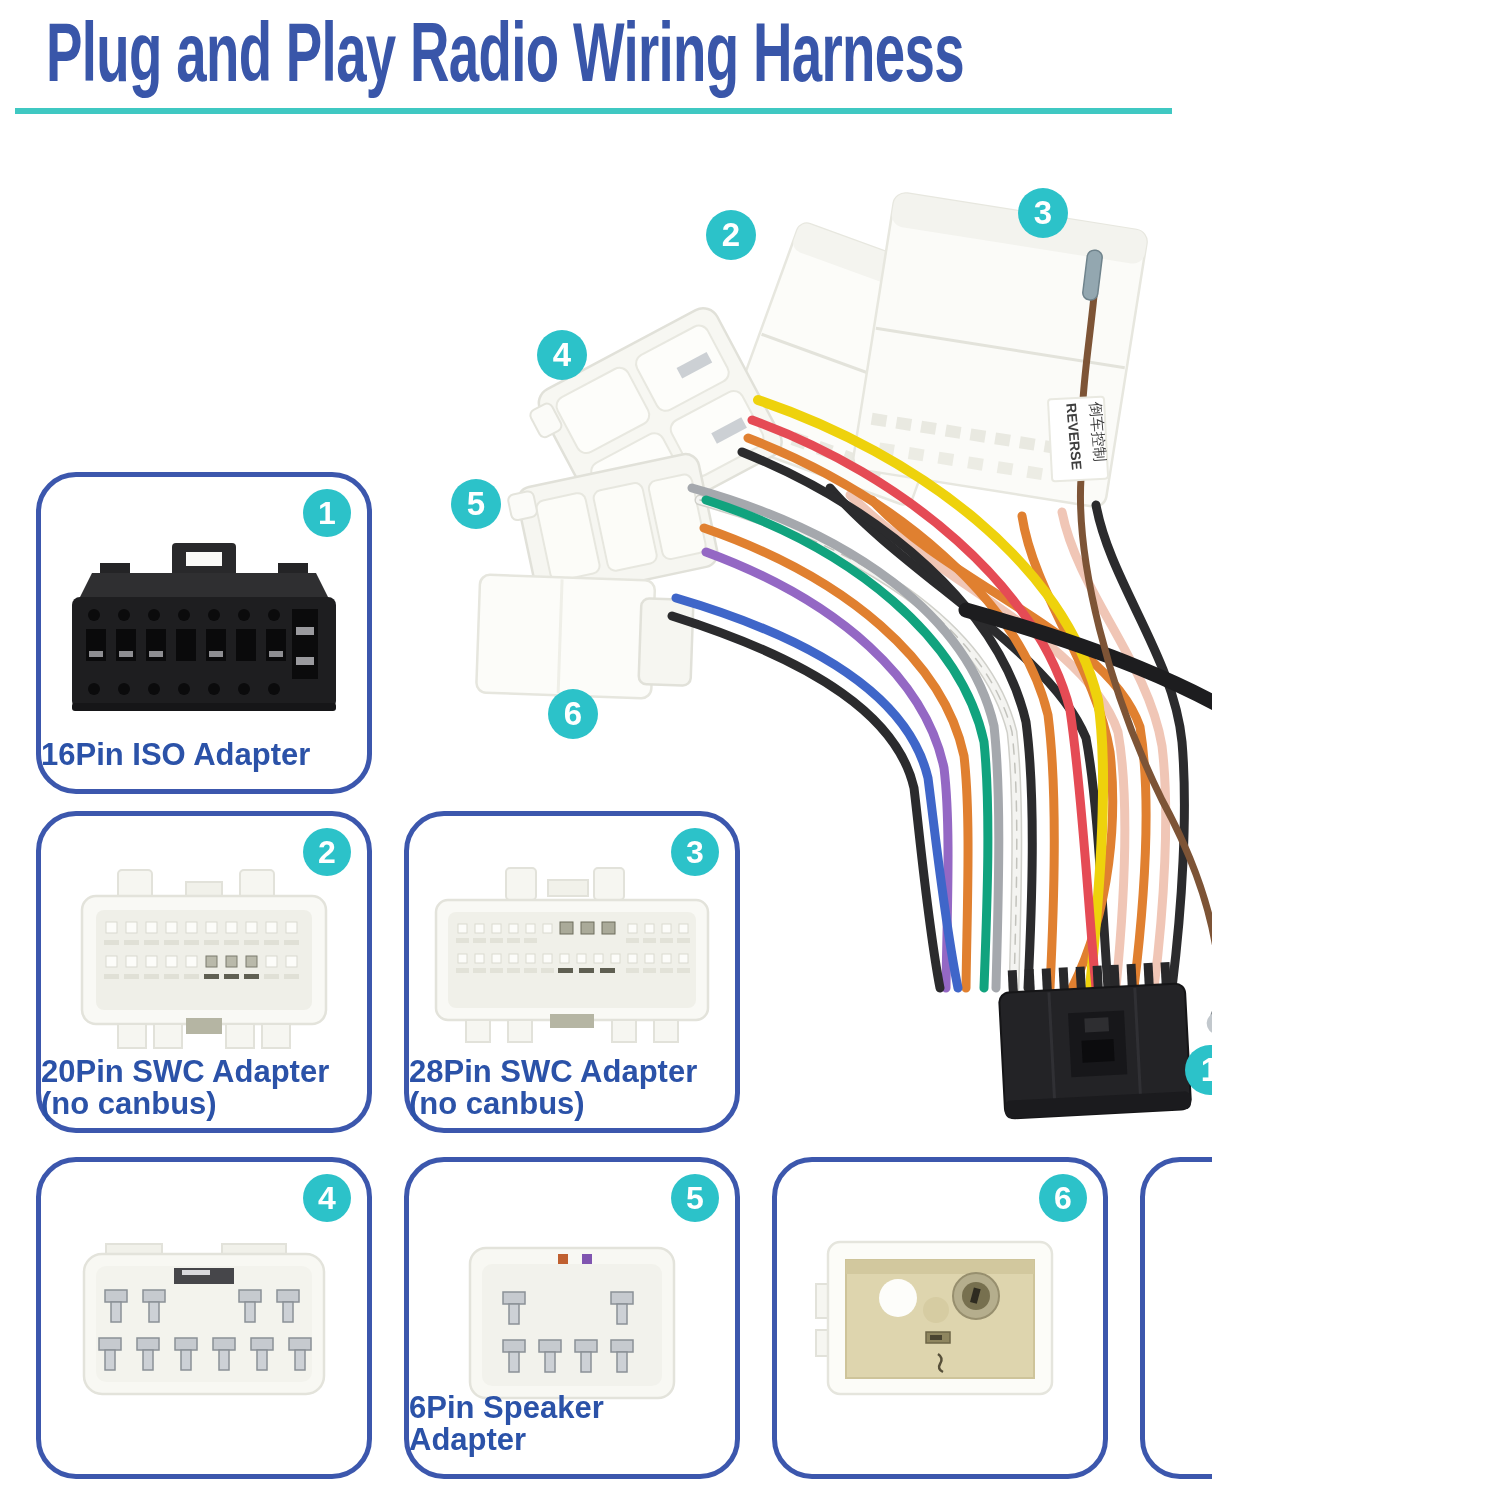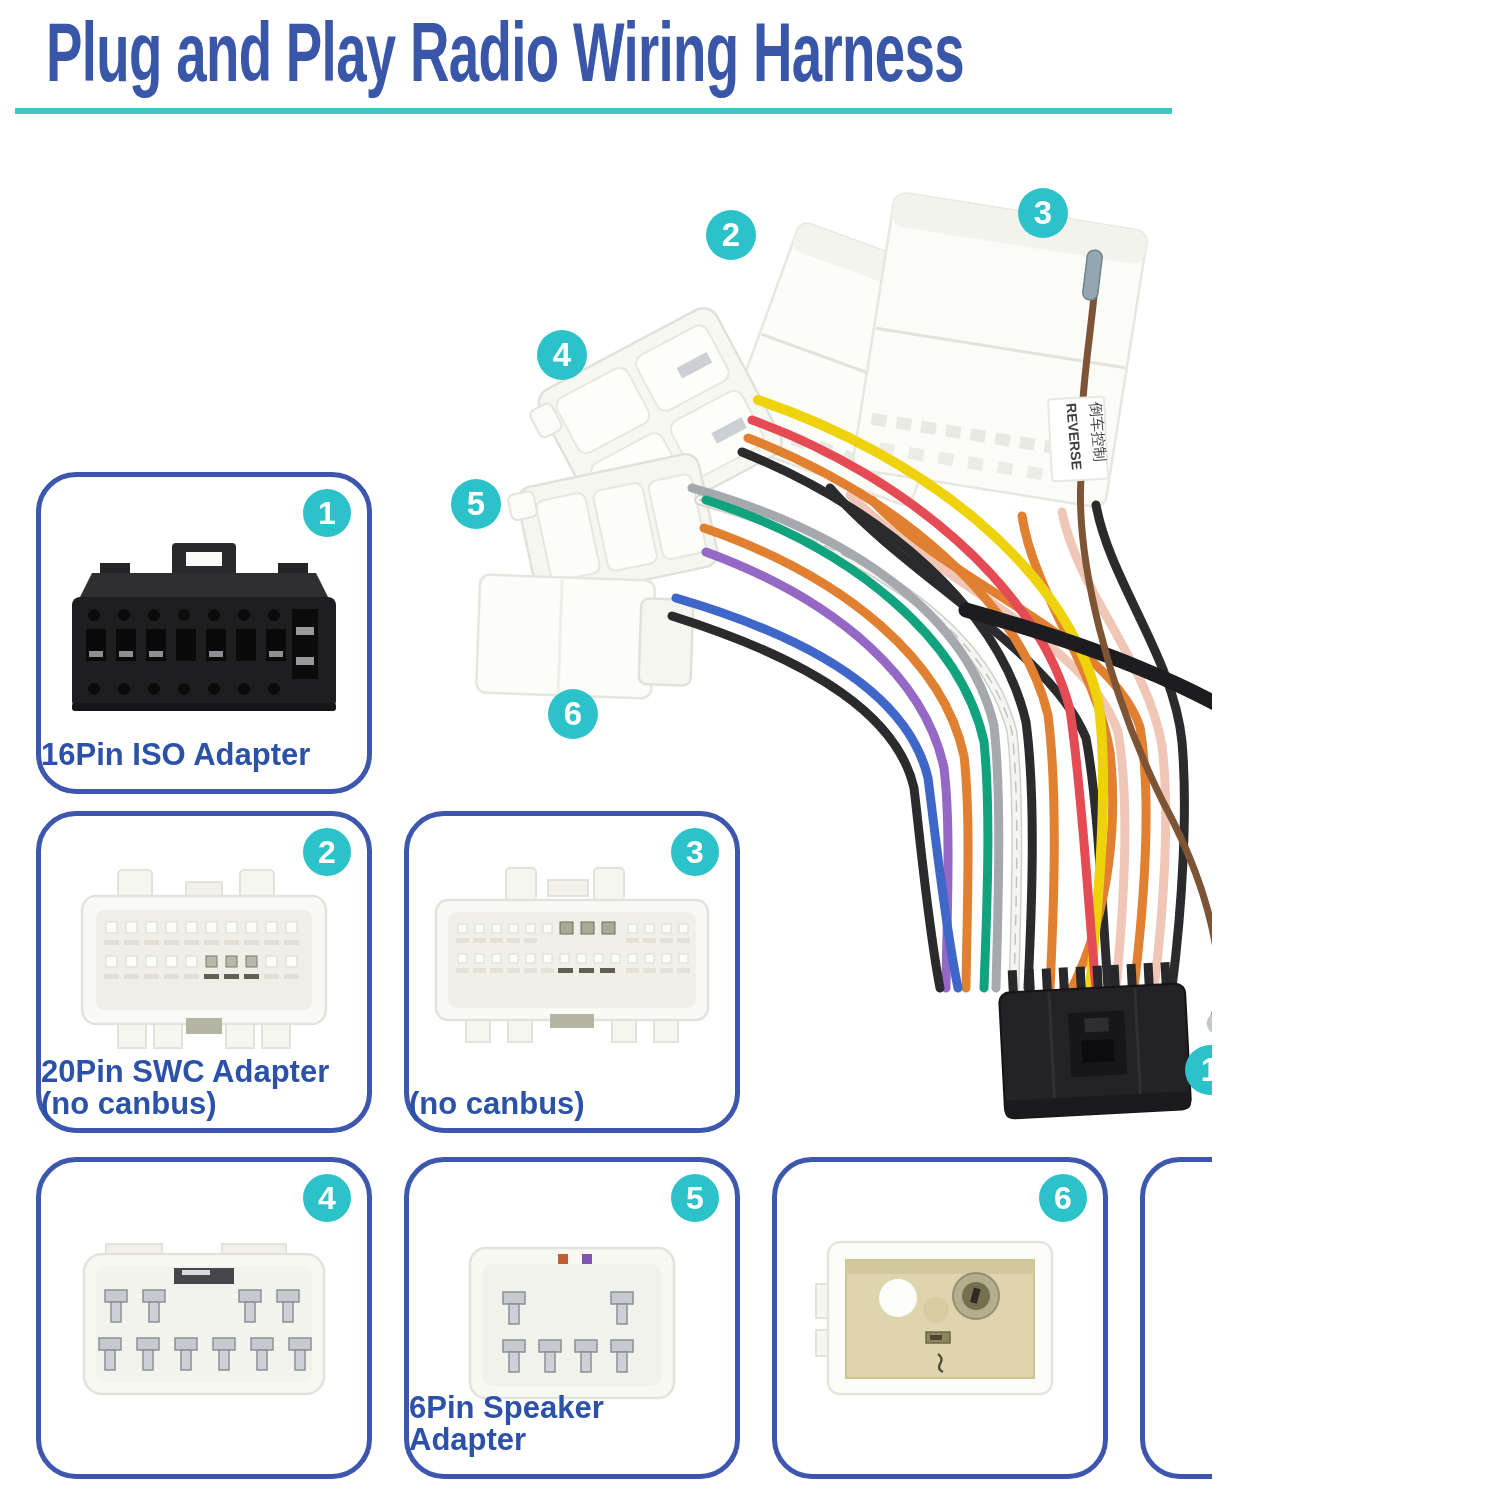--- a/index.html
+++ b/index.html
@@ -344,20 +344,21 @@
       <rect x="136" y="112" width="15" height="5" fill="#5f5f52"></rect>
         <rect x="157" y="112" width="15" height="5" fill="#5f5f52"></rect>
       <rect x="178" y="112" width="15" height="5" fill="#5f5f52"></rect>
       <rect x="44" y="164" width="24" height="22" fill="#f6f6f1" stroke="#e2e2da" stroke-width="2"></rect>
       <rect x="86" y="164" width="24" height="22" fill="#f6f6f1" stroke="#e2e2da" stroke-width="2"></rect>
       <rect x="190" y="164" width="24" height="22" fill="#f6f6f1" stroke="#e2e2da" stroke-width="2"></rect>
       <rect x="232" y="164" width="24" height="22" fill="#f6f6f1" stroke="#e2e2da" stroke-width="2"></rect>
       <rect x="128" y="158" width="44" height="14" fill="#b5b5a3"></rect>
     </svg>
     <div class="adapter-label">
+      <div>28Pin SWC Adapter</div>
       <div>(no canbus)</div>
     </div>
   </div>
 
   <div class="adapter-box" style="left:36px;top:1157px;">
     <div class="badge">4</div>
     <svg class="illu" width="300" height="200" viewBox="0 0 300 200">
       <rect x="52" y="32" width="56" height="16" fill="#f1f1ea" stroke="#e2e2da" stroke-width="2"></rect>
       <rect x="168" y="32" width="64" height="16" fill="#f1f1ea" stroke="#e2e2da" stroke-width="2"></rect>
       <rect x="30" y="42" width="240" height="140" rx="18" fill="#f8f8f3" stroke="#e3e3db" stroke-width="2.5"></rect>

